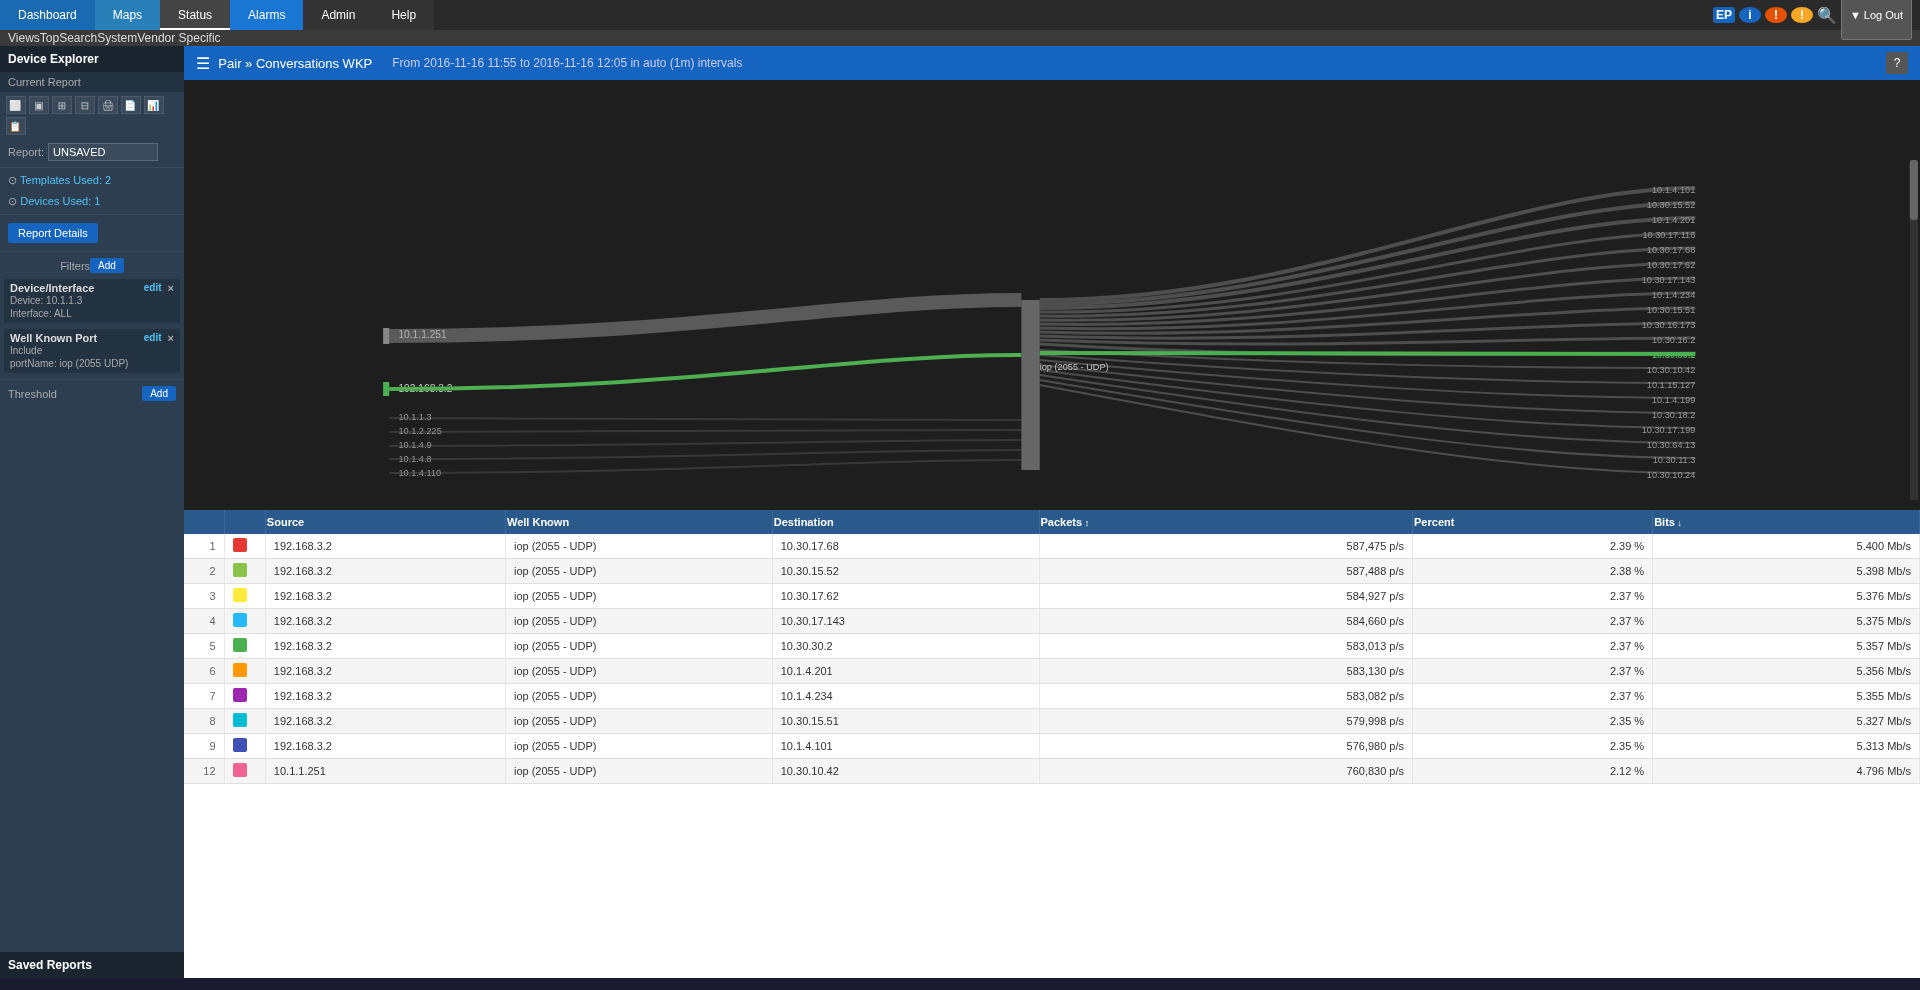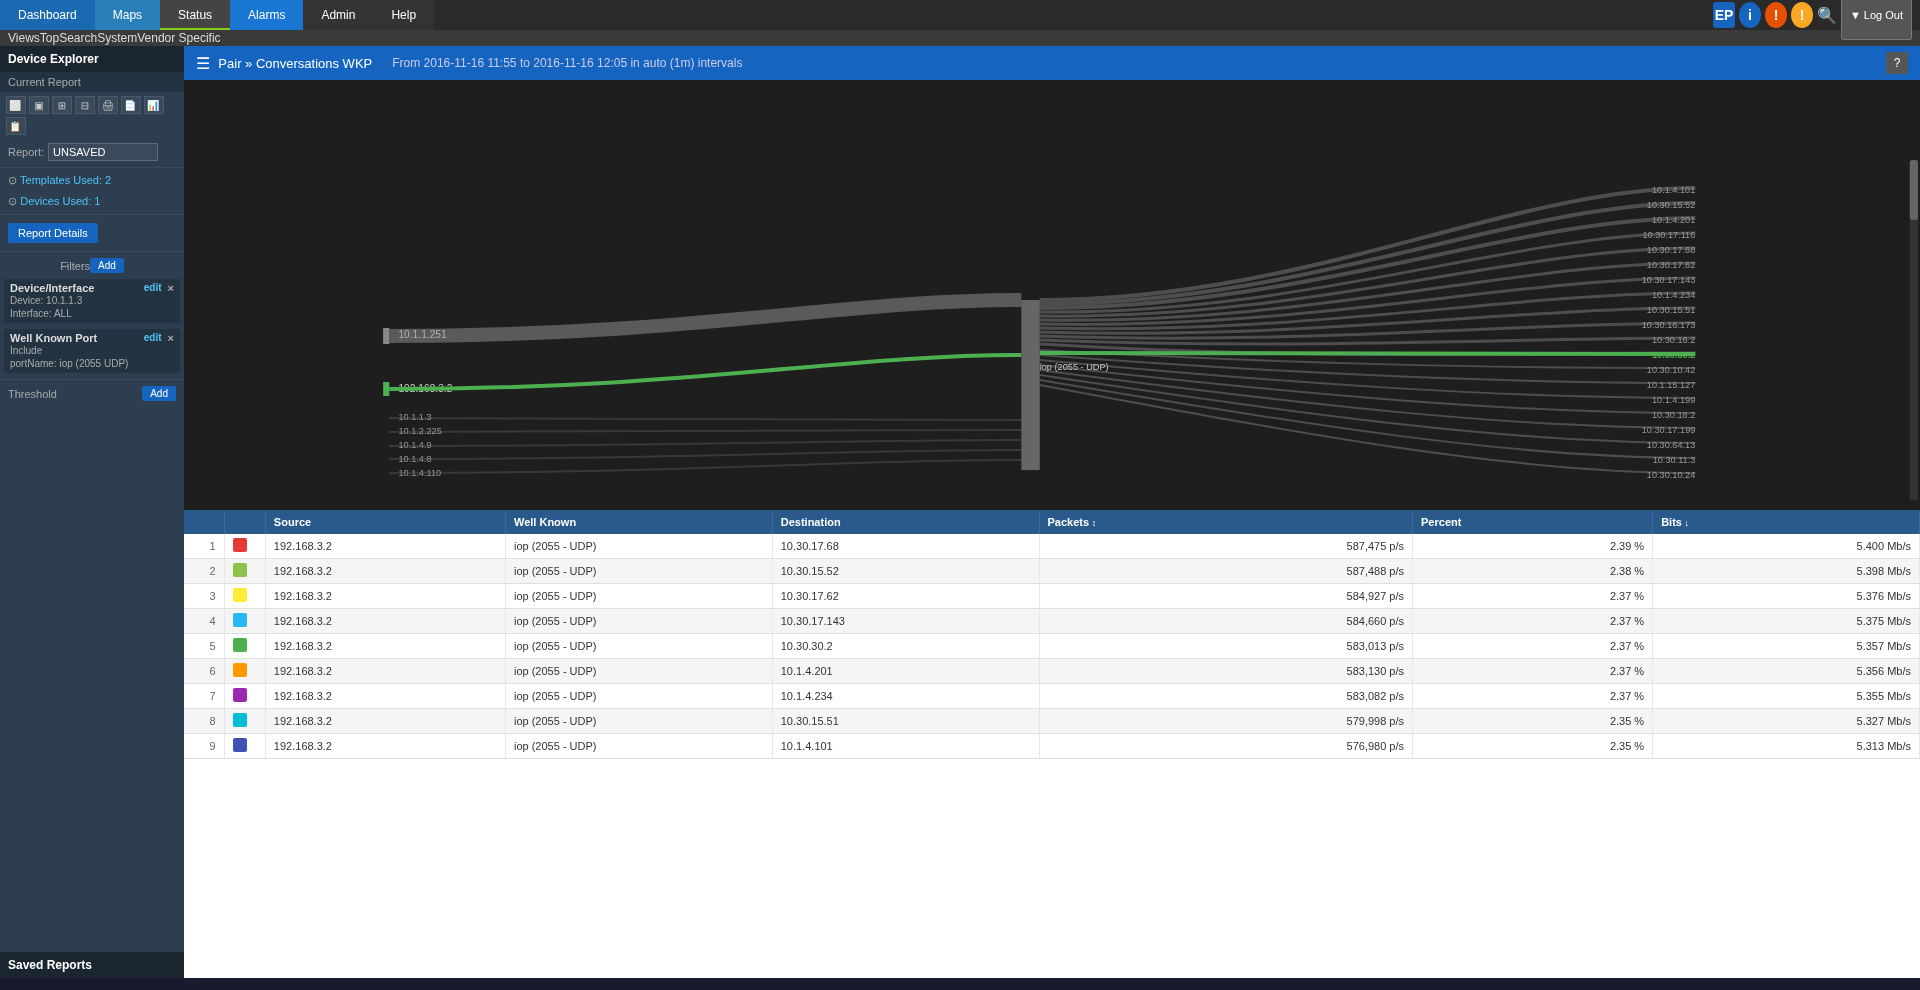--- a/index.html
+++ b/index.html
@@ -5,21 +5,21 @@
     * { margin: 0; padding: 0; box-sizing: border-box; }
     body { font-family: Arial, sans-serif; font-size: 11px; background: #1a1a2e; color: #333; overflow: hidden; width: 1920px; height: 990px; }
 
     
     #top-nav { display: flex; align-items: center; height: 30px; background: #2a2a2a; }
     .nav-tab { padding: 0 18px; height: 30px; line-height: 30px; color: #fff; font-size: 12px; cursor: pointer; }
     .nav-tab.active { background: #1565c0; }
     .nav-tab.blue { background: #1976d2; }
     .nav-tab.dark { background: #333; }
     #top-right { margin-left: auto; display: flex; align-items: center; gap: 4px; padding-right: 8px; }
-    .top-icon { width: 22px; height: 26px; border-radius: 50%; display: flex; align-items: center; justify-content: center; font-size: 14px; font-weight: bold; cursor: pointer; }
+    .top-icon { width: 22px; height: 16px; border-radius: 50%; display: flex; align-items: center; justify-content: center; font-size: 12px; font-weight: bold; cursor: pointer; }
     .icon-blue { background: #1565c0; color: #fff; }
     .icon-orange { background: #e65100; color: #fff; }
     .icon-yellow { background: #f9a825; color: #fff; }
     .search-icon-btn { color: #ccc; font-size: 16px; cursor: pointer; }
     .logout-btn { background: #555; color: #fff; padding: 18px 8px; font-size: 11px; cursor: pointer; border: 1px solid #777; border-radius: 2px; }
 
     
     #second-nav { display: flex; align-items: center; height: 16px; background: #3a3a3a; padding: 0 8px; }
     .second-nav-item { color: #ddd; font-size: 12px; cursor: pointer; }
 
@@ -64,21 +64,21 @@
 
     
     #viz-svg { width: 100%; height: 100%; }
 
     
     #results-area { flex: 1; background: #fff; overflow-y: auto; }
     .results-label { padding: 6px 10px; font-size: 12px; color: #333; font-weight: bold; background: #e8e8e8; }
 
     
     .data-table { width: 100%; border-collapse: collapse; font-size: 11px; }
-    .data-table th { background: #2a5a8c; color: #fff; padding: 6px 8px; text-align: left; border-right: 1px solid #3a6a9c; font-size: 11px; }
+    .data-table th { background: #2a5a8c; color: #fff; padding: 6px 1px; text-align: left; border-right: 1px solid #3a6a9c; font-size: 11px; }
     .data-table th.sortable::after { content: ' ↕'; font-size: 9px; }
     .data-table th.sort-desc::after { content: ' ↓'; font-size: 9px; }
     .data-table td { padding: 4px 8px; border-bottom: 1px solid #e0e0e0; border-right: 1px solid #e8e8e8; }
     .data-table tr:nth-child(even) { background: #f5f5f5; }
     .row-num { width: 28px; text-align: right; color: #666; }
     .color-dot { width: 14px; height: 14px; border-radius: 2px; display: inline-block; }
     .col-num { width: 30px; }
     .col-color { width: 20px; }
     .col-source { width: 180px; }
     .col-wk { width: 200px; }
@@ -87,21 +87,21 @@
     .col-percent { width: 180px; text-align: right; }
     .col-bits { width: 200px; text-align: right; }
     td.right { text-align: right; }
   </style>
 </head>
 <body>
 
 <div id="top-nav">
   <div class="nav-tab active" style="background:#1a6ab1;">Dashboard</div>
   <div class="nav-tab" style="background:#2980b9;">Maps</div>
-  <div class="nav-tab" style="background:#444; border-bottom:2px solid #84cc16;">Status</div>
+  <div class="nav-tab" style="background:#444; border-bottom:2px solid #ffffff;">Status</div>
   <div class="nav-tab blue">Alarms</div>
   <div class="nav-tab dark">Admin</div>
   <div class="nav-tab dark">Help</div>
   <div id="top-right">
     <div class="top-icon icon-blue" style="border-radius:3px;">EP</div>
     <div class="top-icon icon-blue">i</div>
     <div class="top-icon icon-orange">!</div>
     <div class="top-icon icon-yellow">!</div>
     <span class="search-icon-btn" style="color:#ccc; font-size:16px;">🔍</span>
     <button class="logout-btn">▼ Log Out</button>
@@ -370,18 +370,28 @@
             <tr>
     <td class="row-num col-num">9</td>
     <td class="col-color"><span class="color-dot" style="background:#3f51b5;"></span></td>
     <td>192.168.3.2</td>
     <td>iop (2055 - UDP)</td>
     <td>10.1.4.101</td>
     <td class="right">576,980 p/s</td>
     <td class="right">2.35 %</td>
     <td class="right">5.313 Mb/s</td>
   </tr>
+            <tr>
+    <td class="row-num col-num">12</td>
+    <td class="col-color"><span class="color-dot" style="background:#f06292;"></span></td>
+    <td>10.1.1.251</td>
+    <td>iop (2055 - UDP)</td>
+    <td>10.30.10.42</td>
+    <td class="right">760,830 p/s</td>
+    <td class="right">2.12 %</td>
+    <td class="right">4.796 Mb/s</td>
+  </tr>
           </tbody>
       </table>
     </div>
 
   </div>
 </div>
 
 </body></html>

